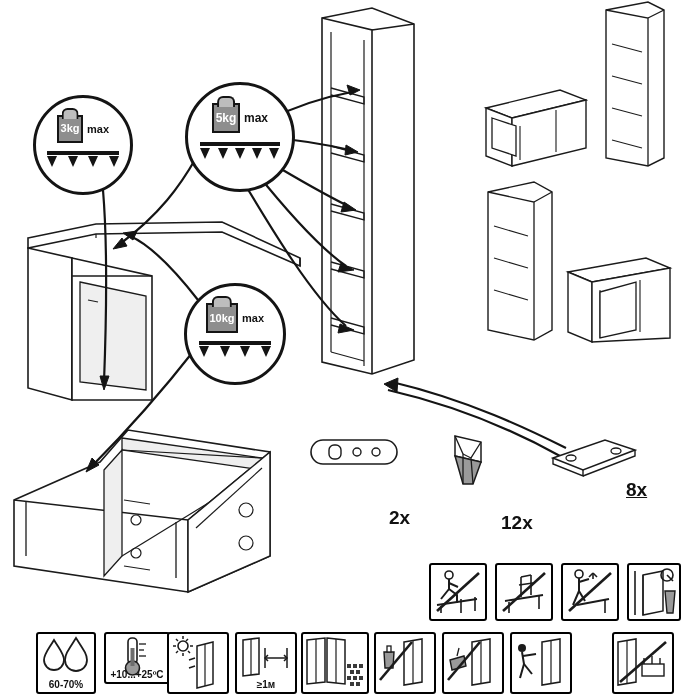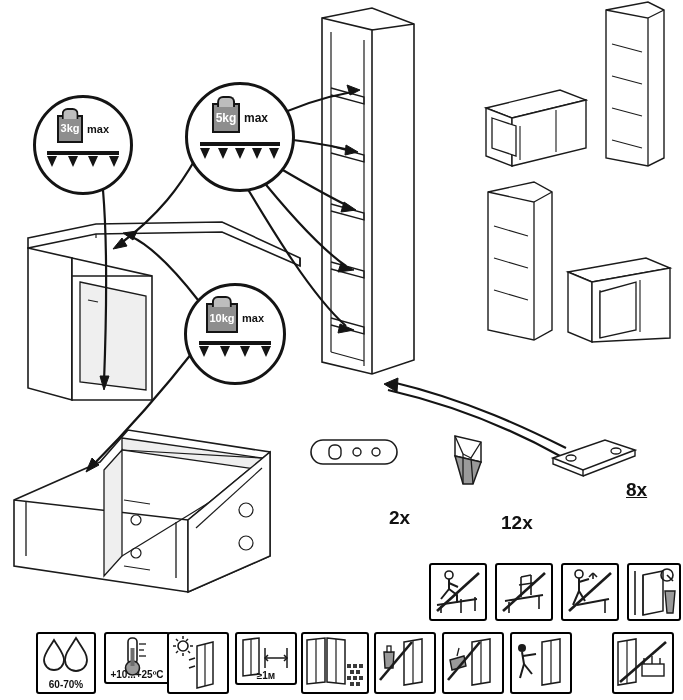--- a/index.html
+++ b/index.html
@@ -424,21 +424,21 @@
         <line x1="19" y1="5" x2="17" y2="7"></line>
           <line x1="7" y1="19" x2="9" y2="17"></line>
       </g>
       <polygon class="fillw" stroke-width="1.5" points="28,12 44,8 44,50 28,54"></polygon>
       <polyline class="ln" stroke-width="1.2" points="36,10 36,52"></polyline>
       <polyline class="ln" stroke-width="1.4" points="20,26 26,24"></polyline>
       <polyline class="ln" stroke-width="1.4" points="20,34 26,32"></polyline>
     </svg>
   </div>
 
-  <div class="pbox" style="left:235px; top:632px; width:62px; height:53px;">
+  <div class="pbox" style="left:235px; top:632px; width:62px; height:62px;">
     <svg width="58" height="44" viewBox="0 0 58 44">
       <polygon class="fillw" stroke-width="1.5" points="6,6 22,4 22,40 6,42"></polygon>
       <polyline class="ln" stroke-width="1.2" points="14,5 14,41"></polyline>
       <g class="ln" stroke-width="1.5">
         <line x1="28" y1="24" x2="50" y2="24"></line>
         <polyline points="31,21 28,24 31,27"></polyline>
         <polyline points="47,21 50,24 47,27"></polyline>
         <line x1="28" y1="14" x2="28" y2="34"></line>
         <line x1="50" y1="14" x2="50" y2="34"></line>
       </g>

